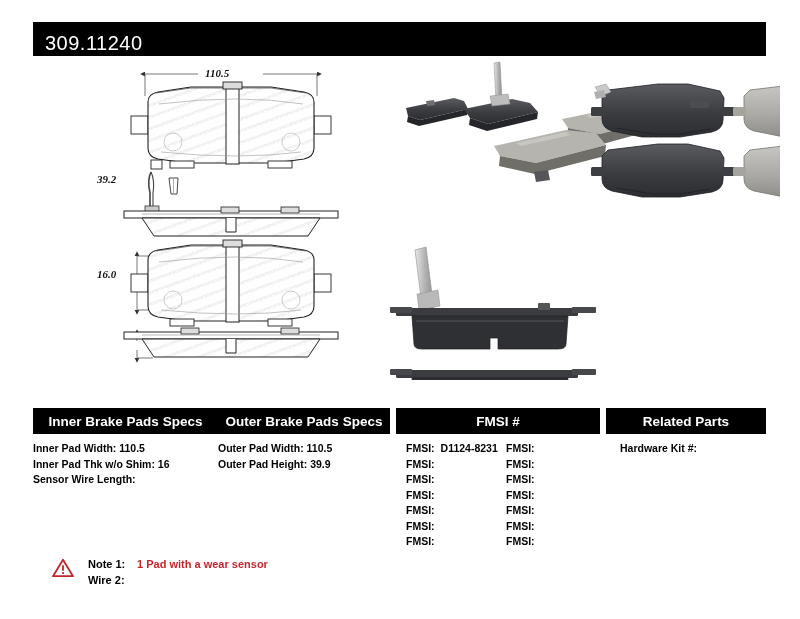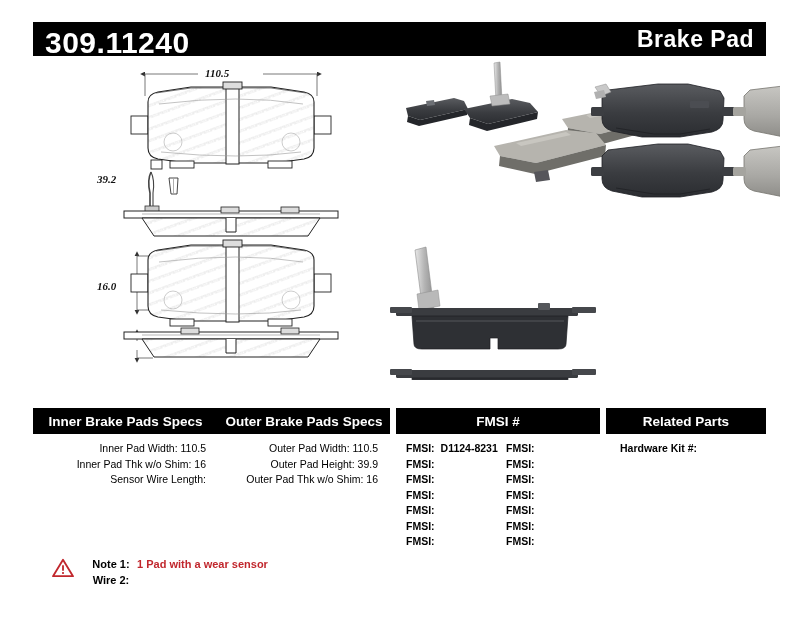--- a/index.html
+++ b/index.html
@@ -13,21 +13,21 @@
   }
 
   
   .title-bar{
     position:absolute;left:33px;top:22px;width:733px;height:34px;
     background:#000000;
     display:flex;align-items:center;justify-content:space-between;
     padding:0 12px;box-sizing:border-box;
   }
   .title-bar .part-number{
-    color:#fff;font-size:30px;font-weight:bold;letter-spacing:.5px;
+    color:#fff;font-size:20px;font-weight:normal;letter-spacing:.5px;
     line-height:1;
     margin-top:8px;
   }
   .title-bar .product-type{
     color:#fff;font-size:23px;font-weight:bold;letter-spacing:.5px;
     line-height:1;
   }
 
   
   .drawing-area{position:absolute;left:0;top:60px;width:648px;height:335px;}
@@ -61,22 +61,22 @@
 
   .tbody{display:flex;margin-top:7px;}
   .col{box-sizing:border-box;}
   .col.inner{width:185px;}
   .col.outer{width:172px;}
   .col-gap{width:6px;}
   .col.fmsi{width:204px;display:flex;}
   .col.related{width:160px;padding-left:14px;}
 
   .spec-row{
-    font-size:10.5px;font-weight:normal;
-    text-align:right;
+    font-size:10.5px;font-weight:bold;
+    text-align:left;
     padding-right:12px;
     line-height:15.5px;
     white-space:nowrap;
   }
   .fmsi-sub{flex:1;}
   .fmsi-sub.left{padding-left:10px;}
   .fmsi-sub.right{padding-left:6px;}
   .fmsi-row{
     font-size:10.5px;font-weight:bold;
     line-height:15.5px;white-space:nowrap;
@@ -86,38 +86,37 @@
   .related-row{
     font-size:10.5px;font-weight:bold;
     line-height:15.5px;white-space:nowrap;text-align:left;
   }
 
   
   .notes{position:absolute;left:52px;top:556px;display:flex;align-items:flex-start;}
   .warn-icon{width:22px;height:20px;margin-top:2px;flex:0 0 auto;}
   .notes-text{margin-left:14px;}
   .note-line{font-size:11px;font-weight:bold;line-height:16px;white-space:nowrap;}
-  .note-label{display:inline-block;min-width:46px;text-align:center;}
+  .note-label{display:inline-block;min-width:46px;}
   .note-value{color:#c1272d;}
 </style>
 </head>
 <body>
 
 <div class="title-bar">
   <span class="part-number">309.11240</span>
-  <span class="product-type">Brake Pad</span>
 </div>
 
 <div class="drawing-area">
 
   <div class="cad-panel">
 
     <div class="dim-label" style="left:110px;top:7px;">110.5</div>
     <div class="dim-label" style="left:2px;top:113px;font-style:italic;">39.2</div>
-    <div class="dim-label" style="left:2px;top:208px;margin-top:12px;">16.0</div>
+    <div class="dim-label" style="left:2px;top:208px;">16.0</div>
 
     <svg width="290" height="320" viewBox="0 0 290 320">
       <defs>
         <pattern id="hatch" width="11" height="11" patternUnits="userSpaceOnUse" patternTransform="rotate(-20)">
           <rect width="11" height="11" fill="#ffffff"></rect>
           <text x="0" y="8" font-family="Liberation Sans, sans-serif" font-size="4" fill="#d8d8d8">STOPTECH</text>
         </pattern>
         <marker id="arrL" markerWidth="7" markerHeight="7" refX="6" refY="3" orient="auto">
           <path d="M6,0 L0,3 L6,6 z" fill="#333"></path>
         </marker>
@@ -341,21 +340,20 @@
   <div class="tbody">
     <div class="col inner">
       <div class="spec-row">Inner Pad Width: 110.5</div>
       <div class="spec-row">Inner Pad Thk w/o Shim: 16</div>
       <div class="spec-row">Sensor Wire Length:</div>
     </div>
 
     <div class="col outer">
       <div class="spec-row">Outer Pad Width: 110.5</div>
       <div class="spec-row">Outer Pad Height: 39.9</div>
-      <div class="spec-row">Outer Pad Thk w/o Shim: 16</div>
     </div>
 
     <div class="col-gap"></div>
 
     <div class="col fmsi">
       <div class="fmsi-sub left">
         <div class="fmsi-row"><span>FMSI:</span><span class="val">D1124-8231</span></div>
         <div class="fmsi-row"><span>FMSI:</span><span class="val"></span></div>
         <div class="fmsi-row"><span>FMSI:</span><span class="val"></span></div>
         <div class="fmsi-row"><span>FMSI:</span><span class="val"></span></div>

